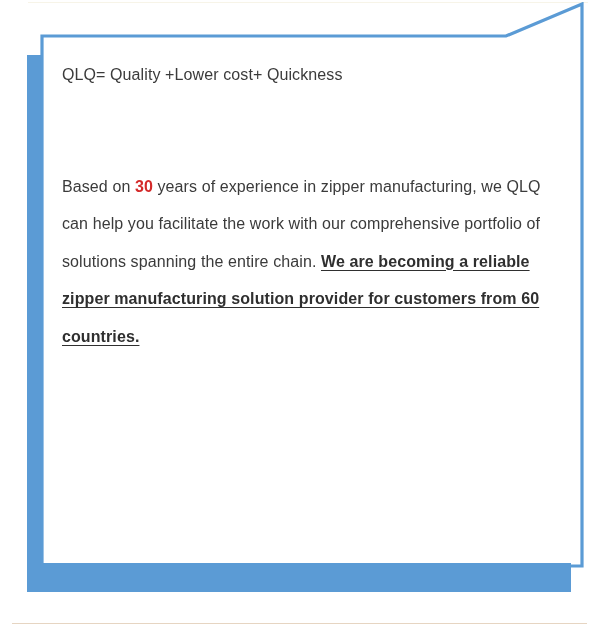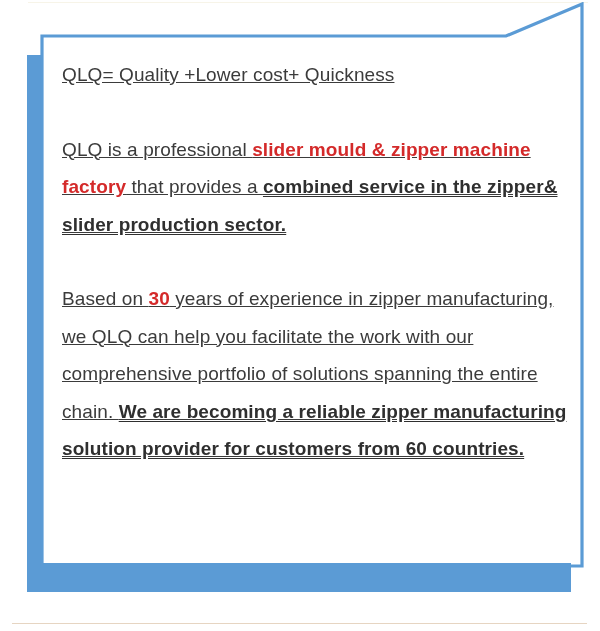--- a/index.html
+++ b/index.html
@@ -83,24 +83,23 @@
     pointer-events: none;
   }
 
   
   .card-text {
     position: absolute;
     left: 62px;
     top: 56px;
     width: 508px;
     color: #3b3b3b;
-    font-size: 19px;
+    font-size: 16px;
     line-height: 37.5px;
     letter-spacing: 0.1px;
-    text-decoration: underline;
   }
   .para {
     margin: 0;
   }
   .para-gap {
     height: 37px;
   }
   .para-gap-sm {
     height: 37px;
   }
@@ -130,21 +129,20 @@
   <svg class="card-outline" viewBox="0 0 546 566" xmlns="http://www.w3.org/2000/svg">
     <polyline points="2,564 2,34 466,34 542,2 542,564 2,564" fill="none" stroke="#5b9bd5" stroke-width="3.2" stroke-linejoin="miter" stroke-linecap="square"></polyline>
   </svg>
 
   <div class="card-text">
 
     <p class="para">QLQ= Quality +Lower cost+ Quickness</p>
 
     <div class="para-gap"></div>
 
-    <p class="para"><span>QLQ is a professional </span><span class="hl-red">slider mould &amp; zipper machine factory</span><span> that provides a </span><span class="hl-underline">combined service in the zipper&amp; slider production sector. </span></p>
 
     <div class="para-gap-sm"></div>
 
     <p class="para"><span>Based on </span><span class="hl-red">30</span><span> years of experience in zipper manufacturing, we QLQ can help you facilitate the work with our comprehensive portfolio of solutions spanning the entire chain. </span><span class="hl-underline">We are becoming a reliable zipper manufacturing solution provider for customers from 60 countries.</span></p>
 
   </div>
 </div>
 
 <div class="bottom-rule"></div>
 

